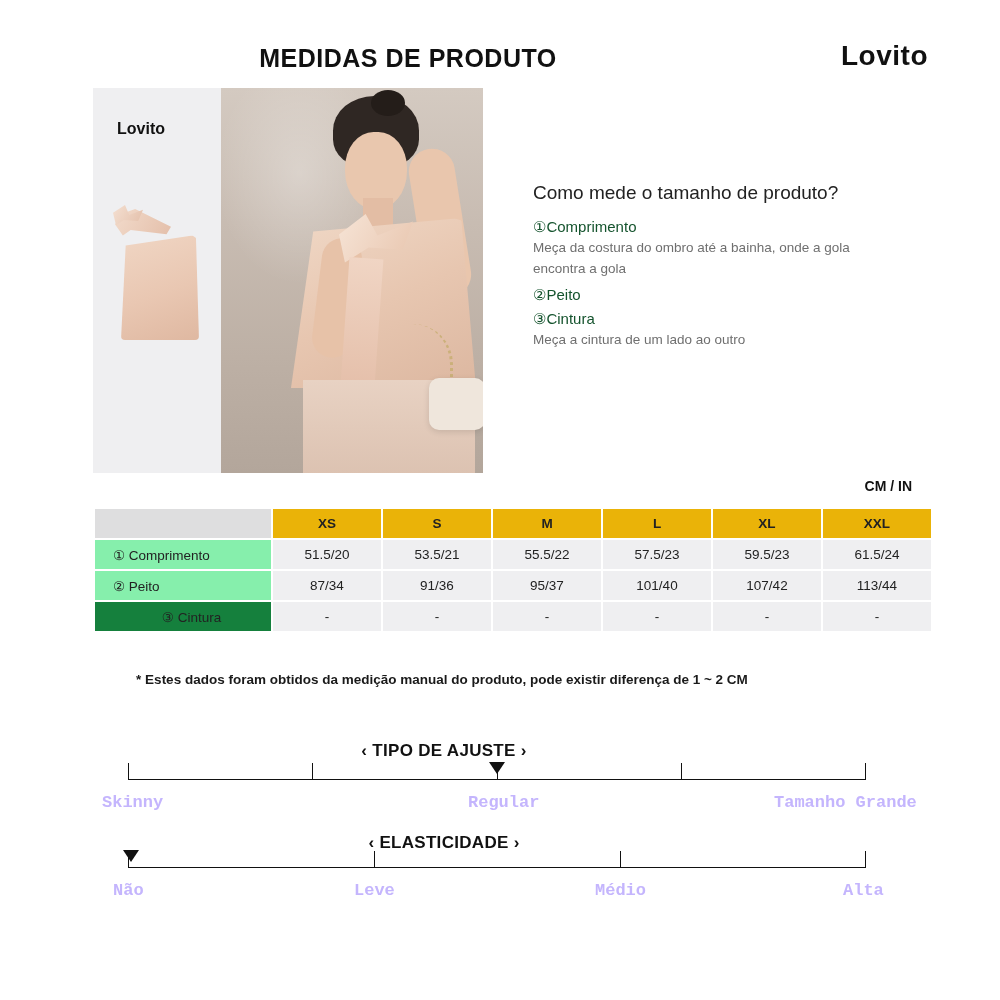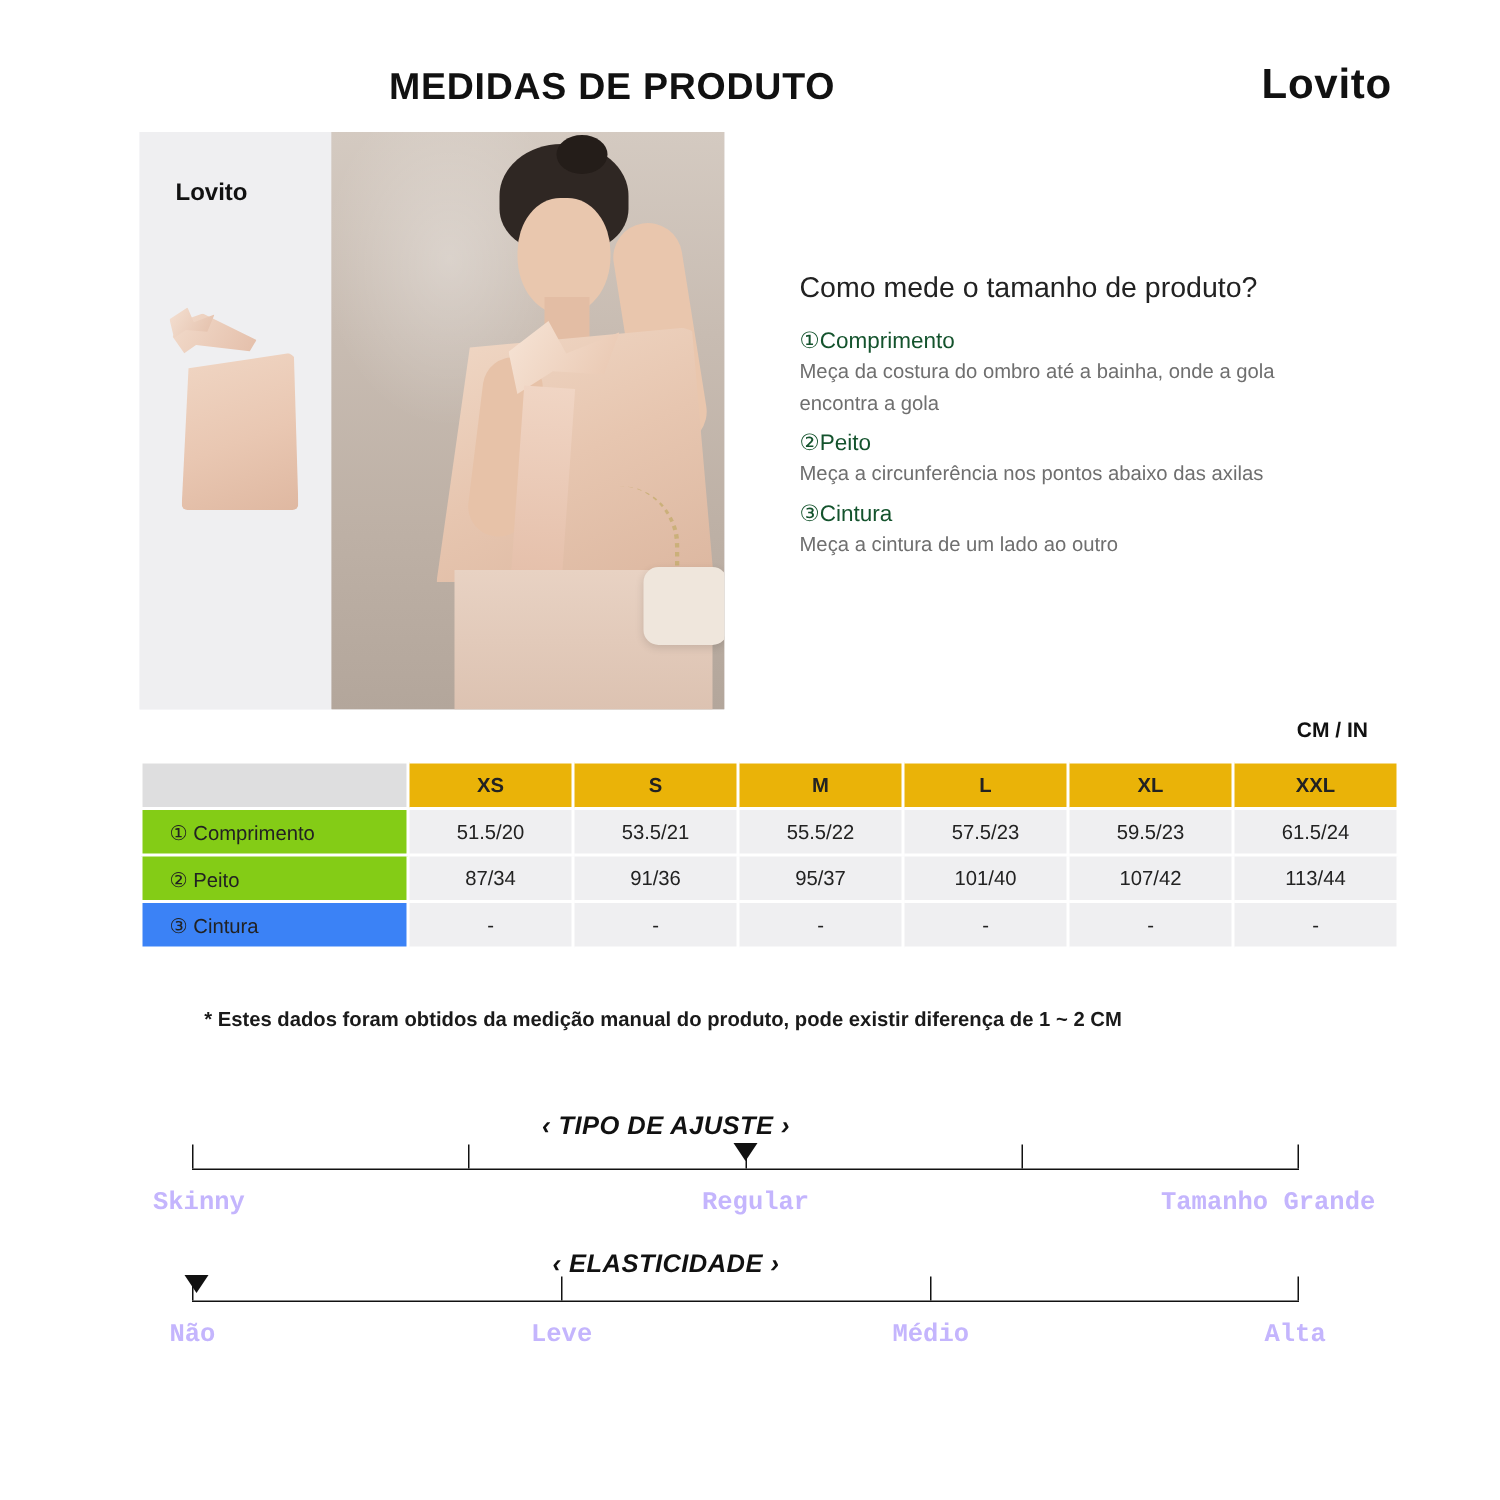--- a/index.html
+++ b/index.html
@@ -150,34 +150,34 @@
     position: absolute; left: 93px; top: 507px;
     width: 840px; border-collapse: collapse;
   }
   table.size th, table.size td {
     border: 2px solid #ffffff;
     height: 31px; font-size: 13.5px; text-align: center; color: #222;
     background: #efeff1; font-weight: normal;
   }
   table.size th.hdr { background: #eab308; font-weight: bold; font-size: 13.5px; }
   table.size td.rowlbl {
-    background: #84cc16; text-align: left; padding-left: 18px; font-size: 13.5px;
+    background: #86efac; text-align: left; padding-left: 18px; font-size: 13.5px;
     width: 178px;
   }
-  table.size td.rowlbl.alt { background: #3b82f6; }
+  table.size td.rowlbl.alt { background: #15803d; text-align: center; }
 
   .note {
     position: absolute; left: 0; top: 672px; width: 884px; text-align: center;
     font-size: 13.5px; font-weight: bold; color: #1a1a1a;
   }
 
   
   .scale-title {
     position: absolute; width: 888px; text-align: center;
-    font-size: 17px; font-weight: bold; color: #111; letter-spacing: .3px; font-style: italic;
+    font-size: 17px; font-weight: bold; color: #111; letter-spacing: .3px;
   }
   .scale {
     position: absolute; left: 128px; width: 738px; height: 1px; background: #111;
   }
   .tick { position: absolute; width: 1px; height: 16px; background: #111; top: -16px; }
   .marker {
     position: absolute; top: -17px; width: 0; height: 0;
     border-left: 8px solid transparent; border-right: 8px solid transparent;
     border-top: 12px solid #111; margin-left: -8px;
   }
@@ -221,21 +221,20 @@
     </div>
   </div>
 
   <div class="howto">
     <h2>Como mede o tamanho de produto?</h2>
 
     <div class="item-title">①Comprimento</div>
     <p class="item-desc">Meça da costura do ombro até a bainha, onde a gola encontra a gola</p>
 
     <div class="item-title">②Peito</div>
-    <p class="item-desc">Meça a circunferência nos pontos abaixo das axilas</p>
 
     <div class="item-title">③Cintura</div>
     <p class="item-desc">Meça a cintura de um lado ao outro</p>
   </div>
 
   <div class="cmin">CM / IN</div>
 
   <table class="size">
     <tbody>
         <tr>

